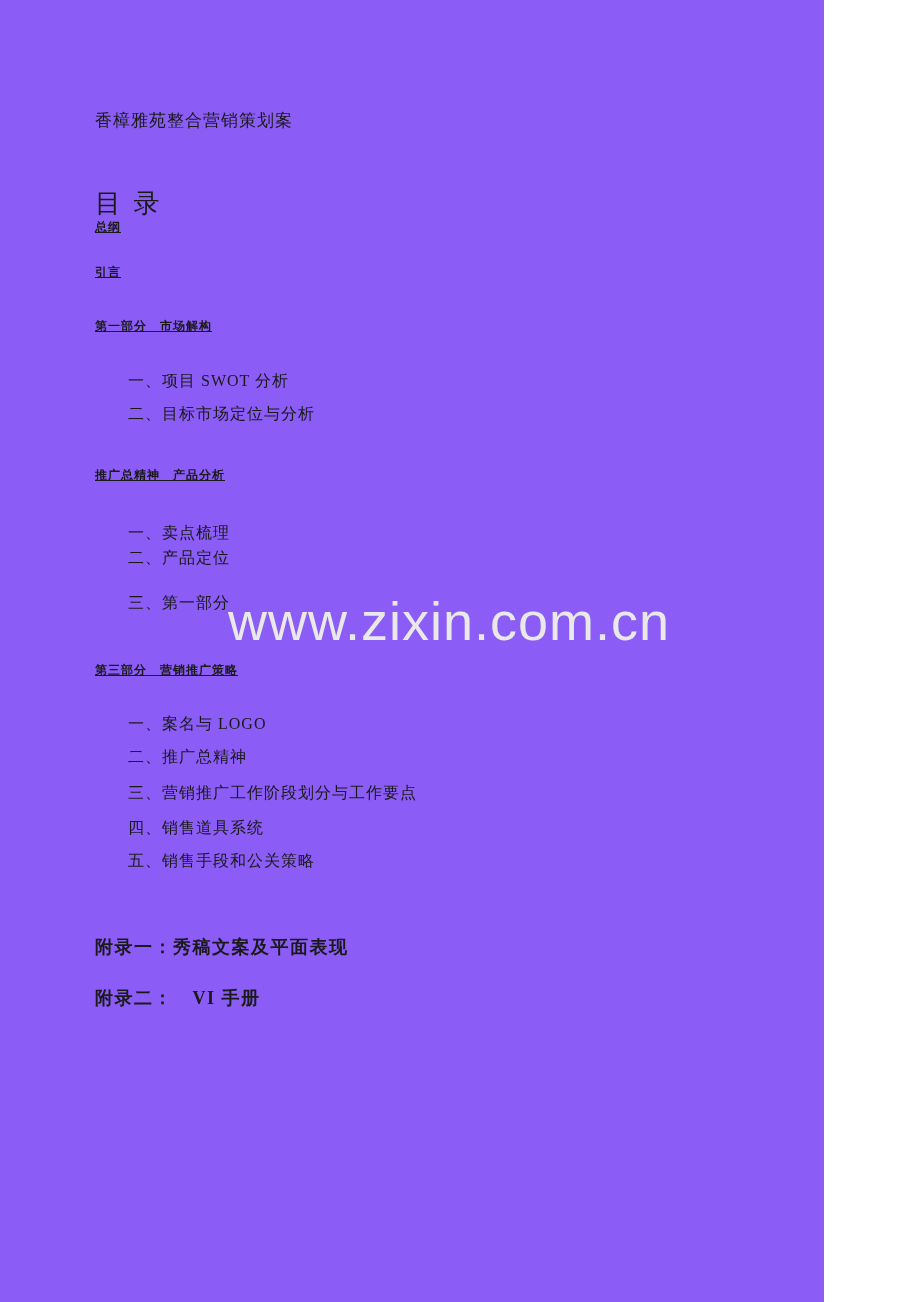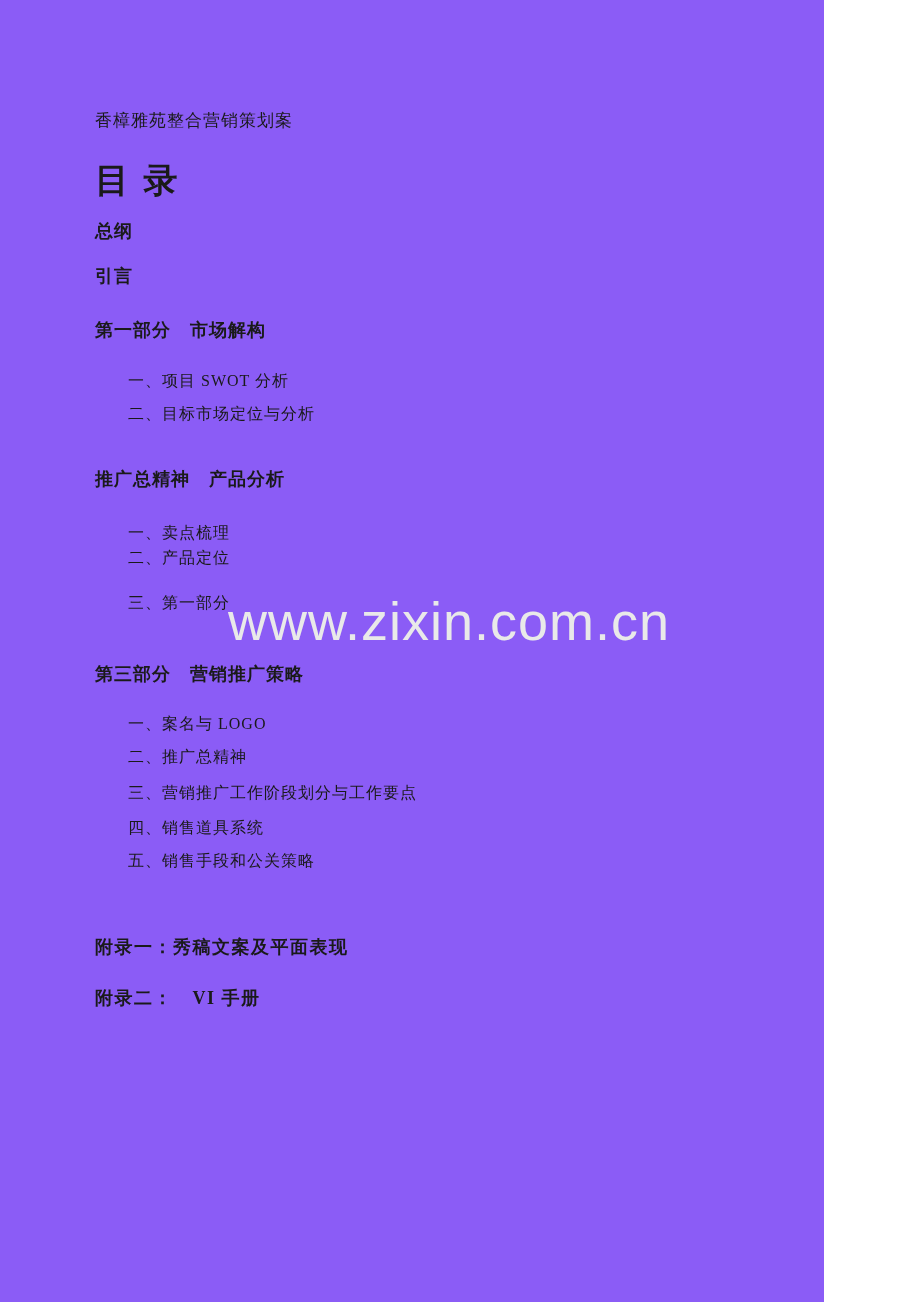--- a/index.html
+++ b/index.html
@@ -21,28 +21,30 @@
     left: 95px;
     white-space: pre;
     line-height: 1.25;
   }
   .doc-header {
     font-size: 17px;
     letter-spacing: 1px;
     font-weight: normal;
   }
   .doc-title {
-    font-size: 34px;
-    font-weight: bold;
+    font-size: 26px;
+    font-weight: normal;
     letter-spacing: 3px;
+    margin-top: 28px;
   }
   .section {
-    font-size: 18px;
+    font-size: 12px;
     font-weight: bold;
     letter-spacing: 1px;
+    text-decoration: underline;
   }
   .item {
     font-size: 16px;
     letter-spacing: 1px;
     font-weight: normal;
     margin-left: 33px;
   }
   .appendix {
     font-size: 18px;
     font-weight: bold;

